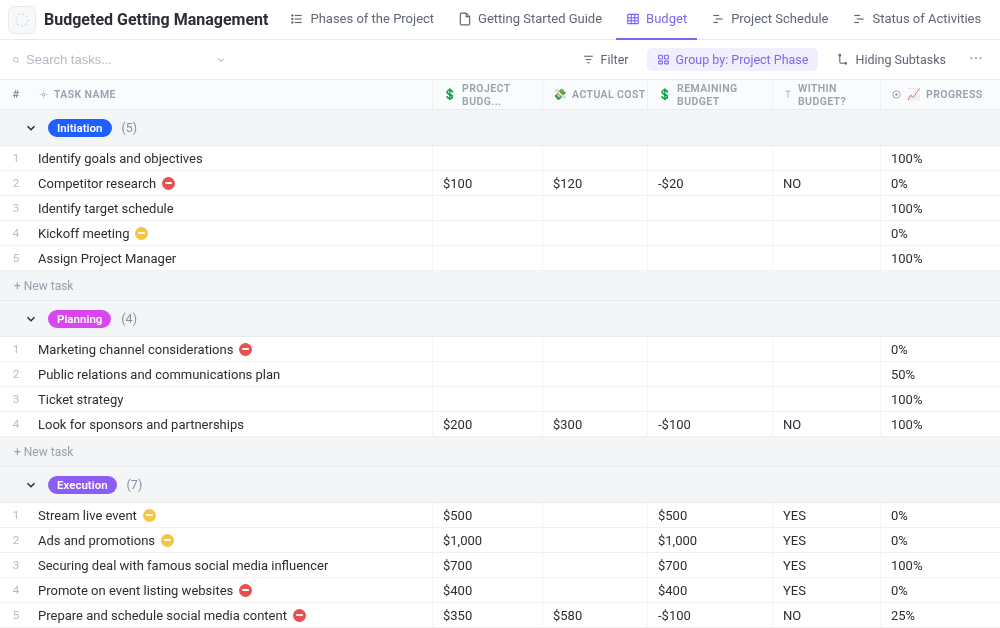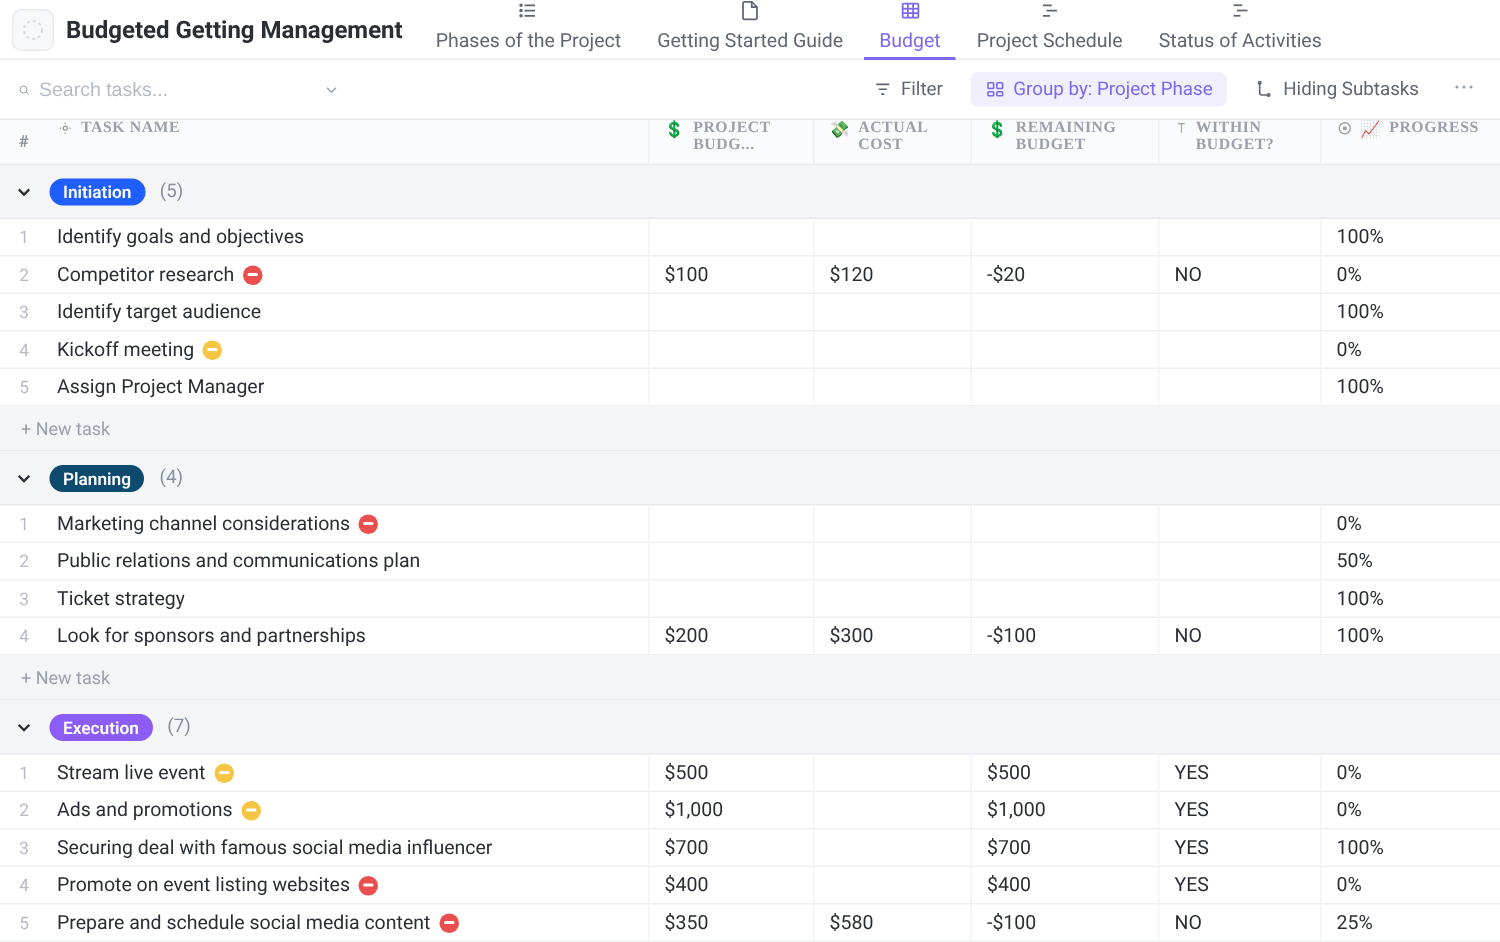--- a/index.html
+++ b/index.html
@@ -41,21 +41,20 @@
   .tab {
     display: flex;
     align-items: center;
     gap: 6px;
     padding: 0 10px;
     height: 40px;
     color: #5f6672;
     cursor: pointer;
     border-bottom: 2px solid transparent;
     flex-shrink:0;
-    flex-direction:column;
   }
   .tab.active {
     color: #7b68ee;
     border-bottom-color: #7b68ee;
   }
   .tab-icon { display:flex; align-items:center; }
   .tab-icon svg { stroke: currentColor; }
 
   
   .toolbar {
@@ -114,42 +113,42 @@
   .col-num { width:32px; text-align:center; flex-shrink:0; font-size:11px; color:#87909e;}
   .col-name { flex:1; padding-left:6px; min-width:0;}
   .col-budget, .col-actual, .col-remain, .col-within, .col-prog {
     flex-shrink:0; border-left:1px solid #eef0f2; padding-left:10px;
   }
   .col-budget { width:110px }
   .col-actual { width:105px }
   .col-remain { width:125px }
   .col-within { width:108px }
   .col-prog { width:120px }
-  .head-cell { display:flex; align-items:flex-start; gap:5px; height:100%;font-family:Liberation Serif, serif;}
+  .head-cell { display:flex; align-items:center; gap:5px; height:100%;}
   .head-cell .emoji { font-size:11px }
 
   
   .group-row {
     display:flex; align-items:center;
     height:36px;
     background:#f4f5f7;
-    padding-left:9px;
+    padding-left:24px;
     gap:10px;
     border-bottom:1px solid #e8eaed;
   }
   .group-toggle { cursor:pointer; color:#2a2e34; display:flex;}
   .phase-badge {
     padding: 2px 9px;
     border-radius: 10px;
     font-size:11.5px;
     font-weight:600;
     color:#fff;
   }
   .phase-initiation { background:#1f5eff; }
-  .phase-planning  { background:#0c4a6e; }
+  .phase-planning  { background:#d946ef; }
   .phase-execution { background:#8b5cf6; }
   .group-count { color:#87909e; font-size:12.5px;}
 
   
   .row {
     display:flex; align-items:center;
     height:25px;
     border-bottom:1px solid #eef0f2;
     font-size:13px;
   }
@@ -361,21 +360,21 @@
       </div>
       <div class="cell b">$100</div>
       <div class="cell a">$120</div>
       <div class="cell r">-$20</div>
       <div class="cell w">NO</div>
       <div class="cell p">0%</div>
     </div>
     <div class="row">
       <div class="col-num">3</div>
       <div class="task-cell">
-        <span class="task-text">Identify target audience</span>
+        <span class="task-text">Identify target schedule</span>
 
       </div>
       <div class="cell b"></div>
       <div class="cell a"></div>
       <div class="cell r"></div>
       <div class="cell w"></div>
       <div class="cell p">100%</div>
     </div>
     <div class="row">
       <div class="col-num">4</div>

